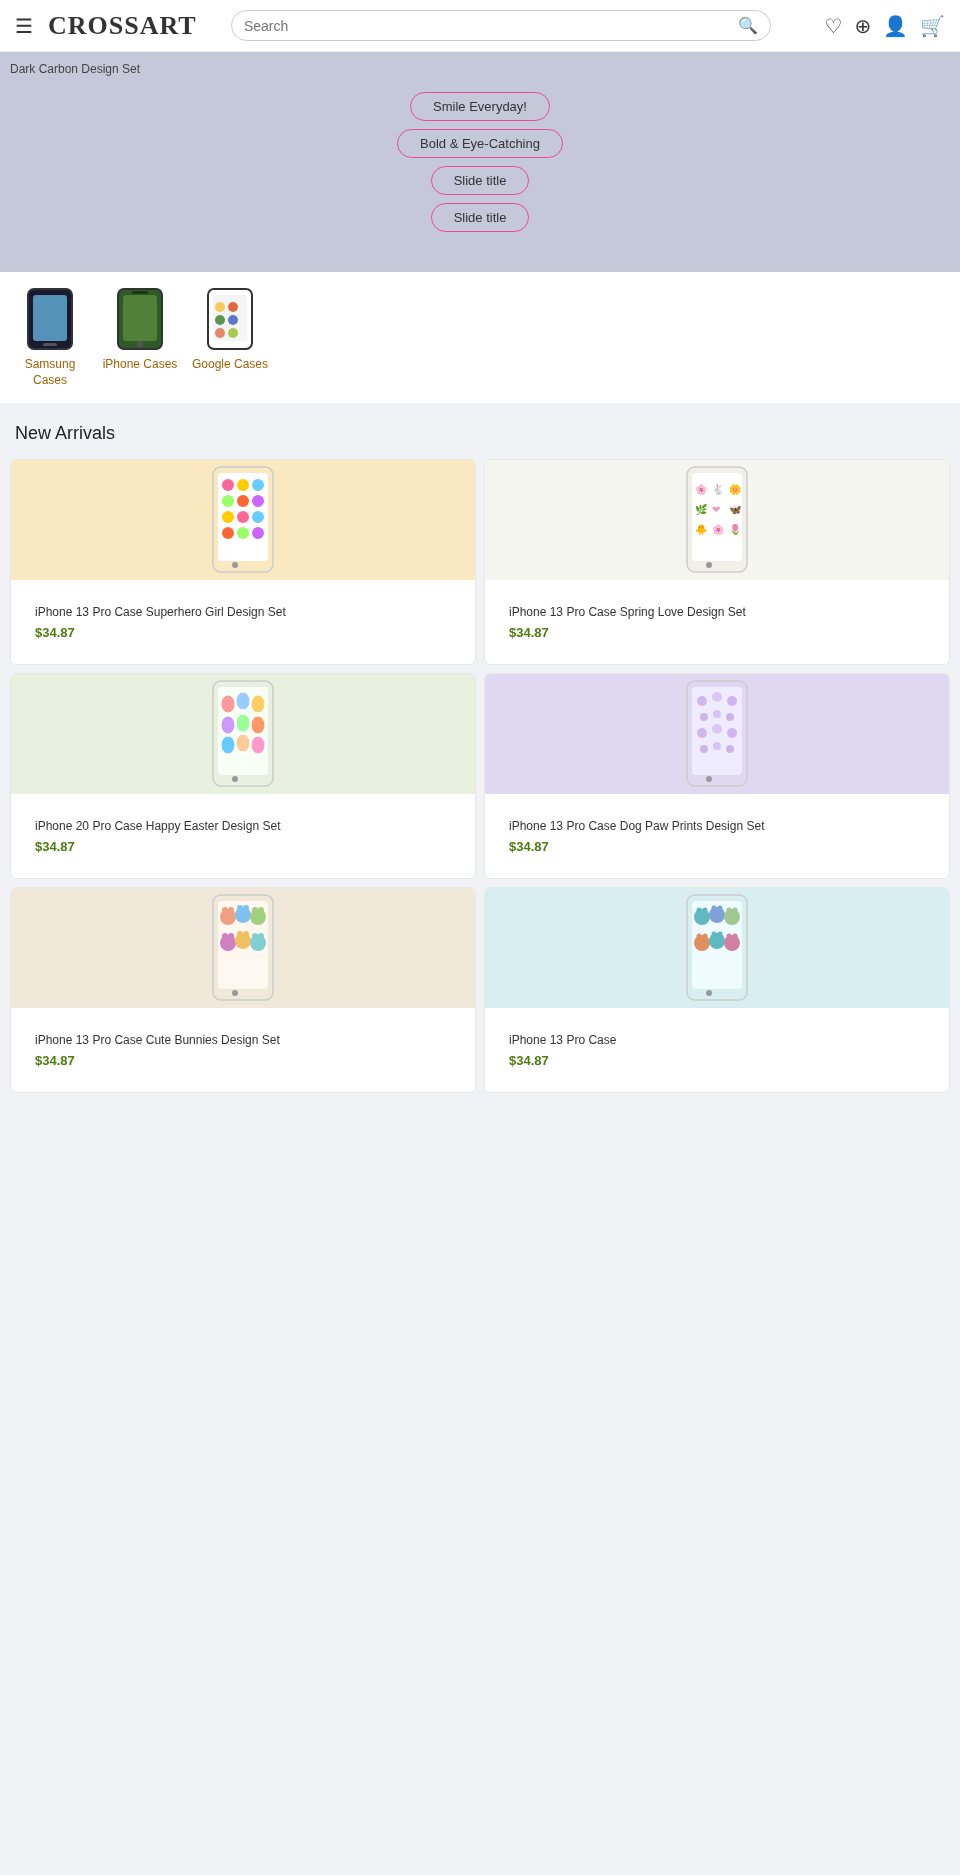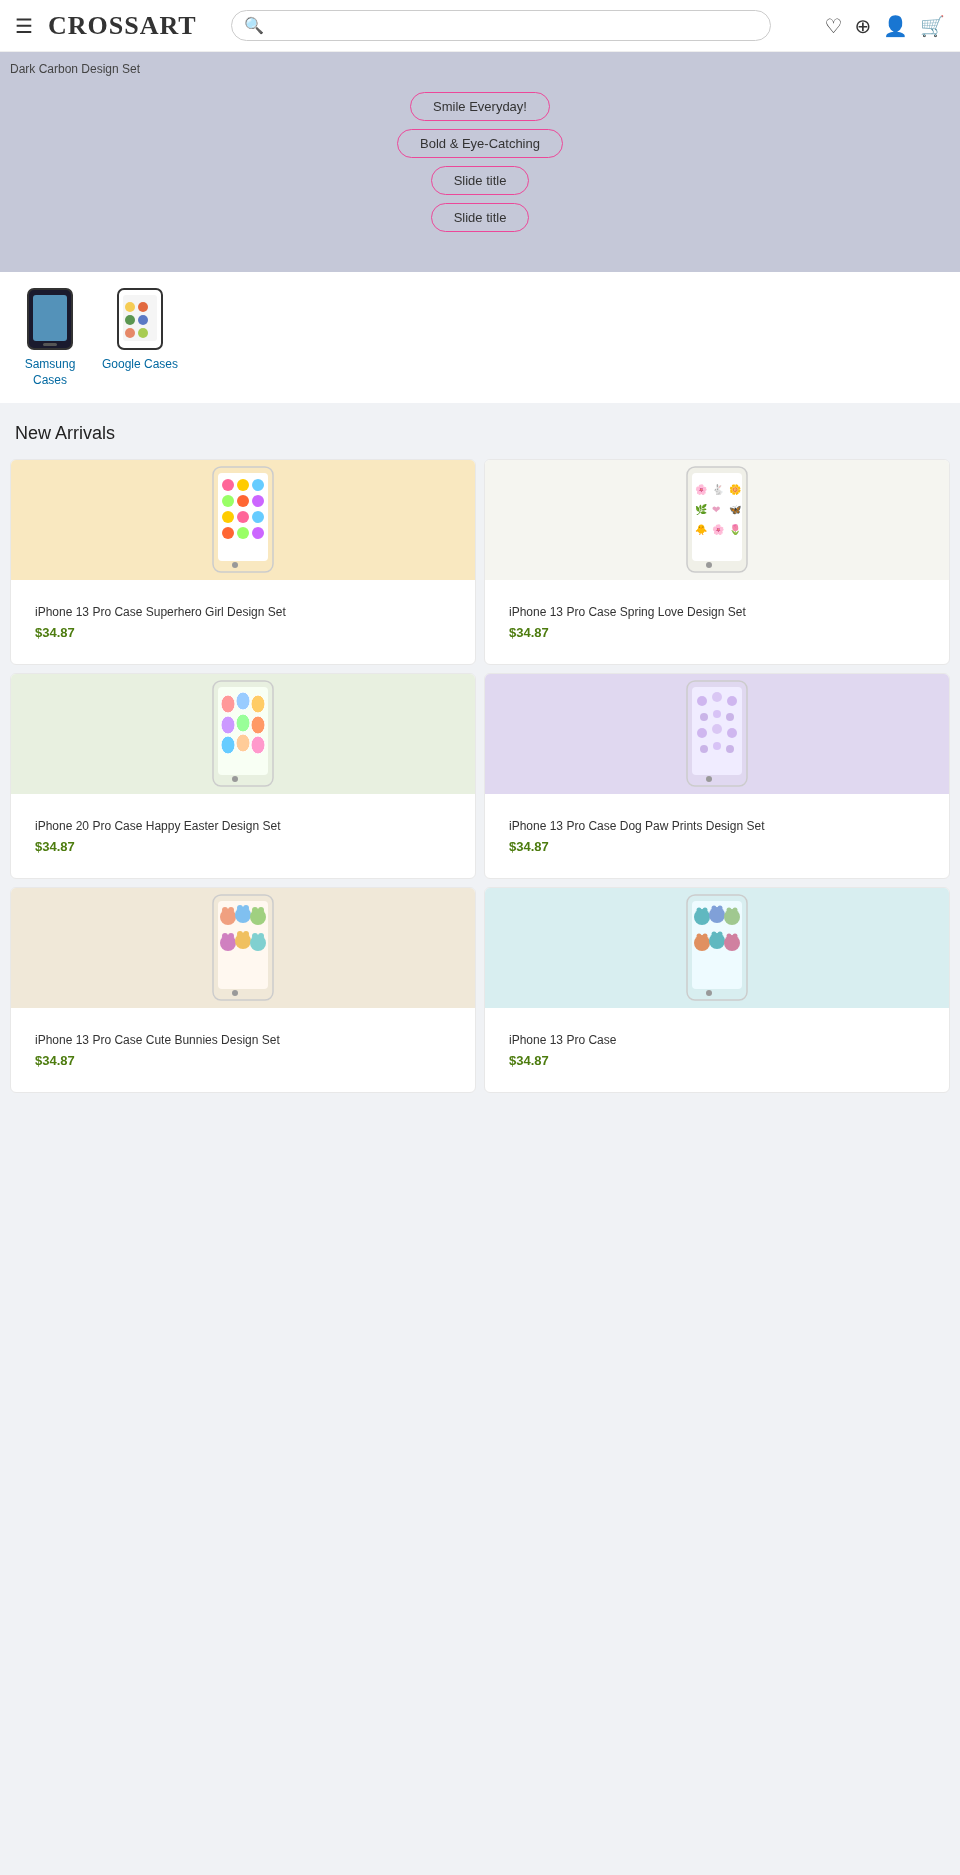--- a/index.html
+++ b/index.html
@@ -108,21 +108,21 @@
       border-radius: 8px;
       overflow: hidden;
       display: flex;
       align-items: center;
       justify-content: center;
       margin-bottom: 5px;
     }
     .category-label {
       font-size: 12px;
       text-align: center;
-      color: #0369a1;
+      color: #a16207;
       line-height: 1.3;
     }
 
     
     .new-arrivals-section {
       background: #f0f2f5;
       padding: 20px 10px;
     }
     .section-title {
       font-size: 18px;
@@ -168,20 +168,21 @@
   </style>
 </head>
 <body>
 
 <header class="header">
   <span class="menu-icon">☰</span>
   <div class="logo">
     <span>CROSSART</span>
   </div>
   <div class="search-bar">
+    <input type="text" placeholder="Search" style="">
     <span class="search-icon">🔍</span>
   </div>
   <div class="header-icons">
     <span>♡</span>
     <span>⊕</span>
     <span>👤</span>
     <span>🛒</span>
   </div>
 </header>
 
@@ -196,20 +197,31 @@
 <div class="categories">
   <div class="category-item">
     <div class="category-img">
       <svg width="50" height="65" viewBox="0 0 50 65">
         <rect x="3" y="2" width="44" height="60" rx="6" fill="#1a1a2e" stroke="#333" stroke-width="2"></rect>
         <rect x="8" y="8" width="34" height="46" rx="3" fill="#6ec6f5" opacity="0.7"></rect>
         <rect x="18" y="56" width="14" height="3" rx="1.5" fill="#555"></rect>
       </svg>
     </div>
     <span class="category-label">Samsung Cases</span>
+  </div>
+  <div class="category-item">
+    <div class="category-img">
+      <svg width="50" height="65" viewBox="0 0 50 65">
+        <rect x="3" y="2" width="44" height="60" rx="6" fill="#2d5a27" stroke="#333" stroke-width="2"></rect>
+        <rect x="8" y="8" width="34" height="46" rx="3" fill="#5a8a3e" opacity="0.8"></rect>
+        <circle cx="25" cy="57" r="3" fill="#555"></circle>
+        <rect x="17" y="4" width="16" height="3" rx="1.5" fill="#1a3a15"></rect>
+      </svg>
+    </div>
+    <span class="category-label">iPhone Cases</span>
   </div>
   <div class="category-item">
     <div class="category-img">
       <svg width="50" height="65" viewBox="0 0 50 65">
         <rect x="3" y="2" width="44" height="60" rx="6" fill="#fff" stroke="#333" stroke-width="2"></rect>
         <rect x="8" y="8" width="34" height="46" rx="3" fill="#f5f5f5"></rect>
 
         <circle cx="15" cy="20" r="5" fill="#f5c842" opacity="0.9"></circle>
         <circle cx="28" cy="20" r="5" fill="#e05a2b" opacity="0.9"></circle>
         <circle cx="15" cy="33" r="5" fill="#4a8c3f" opacity="0.9"></circle>

